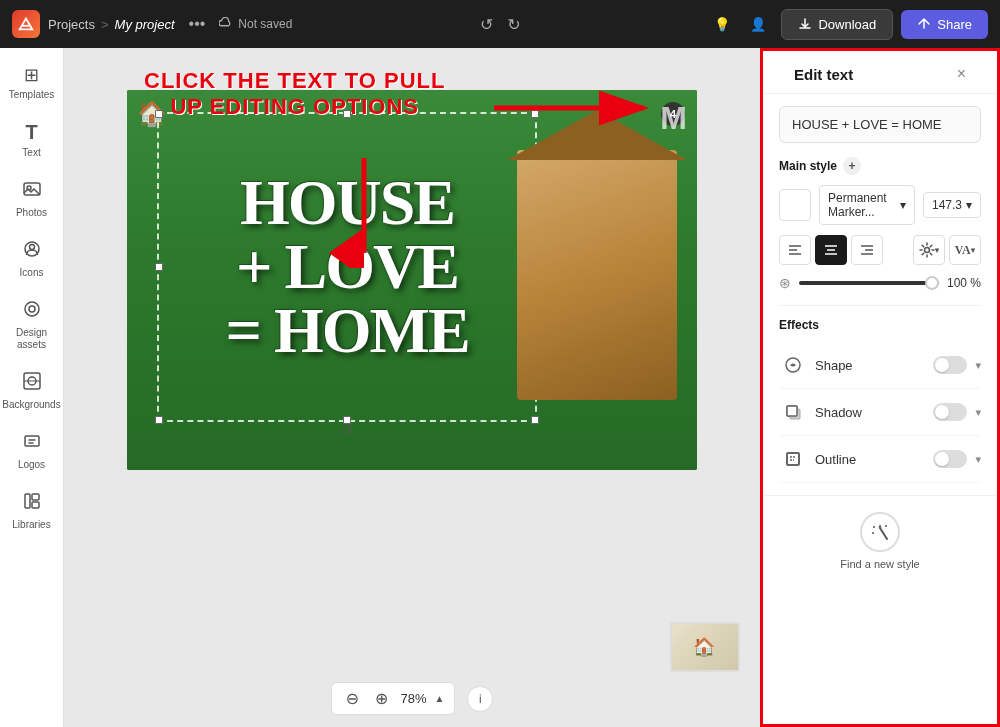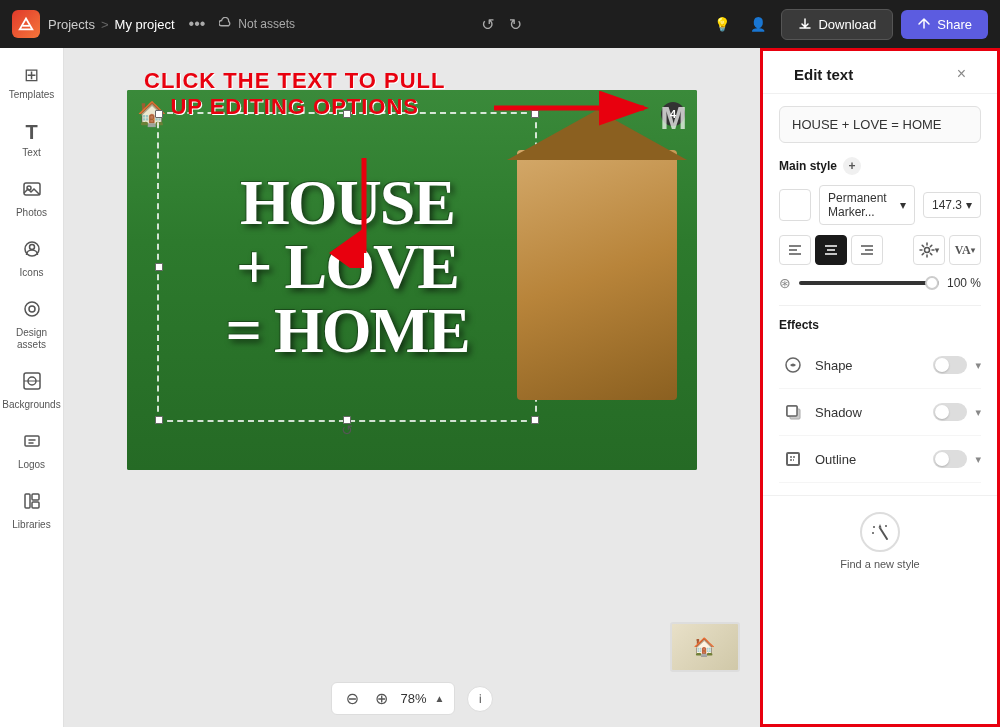--- a/index.html
+++ b/index.html
@@ -3,21 +3,21 @@
   <meta charset="utf-8">
   <style>
     * { box-sizing: border-box; margin: 0; padding: 0; }
     body { font-family: -apple-system, BlinkMacSystemFont, 'Segoe UI', sans-serif; background: #f0f0f0; width: 1000px; height: 727px; overflow: hidden; display: flex; flex-direction: column; }
 
     
     .topbar { height: 48px; background: #1e1e1e; display: flex; align-items: center; padding: 0 12px; gap: 8px; flex-shrink: 0; }
     .topbar-logo { width: 28px; height: 28px; border-radius: 6px; background: linear-gradient(135deg, #e03a2b, #f5763a); display: flex; align-items: center; justify-content: center; color: white; font-weight: bold; font-size: 14px; flex-shrink: 0; }
     .topbar-breadcrumb { display: flex; align-items: center; gap: 6px; color: #ccc; font-size: 13px; }
     .topbar-breadcrumb .separator { color: #666; }
-    .topbar-breadcrumb .current { color: #fff; }
+    .topbar-breadcrumb .current { color: #fff; font-style: italic; }
     .topbar-more { color: #aaa; font-size: 16px; cursor: pointer; padding: 2px 6px; }
     .topbar-save { display: flex; align-items: center; gap: 5px; color: #aaa; font-size: 12px; }
     .topbar-save svg { width: 14px; height: 14px; }
     .topbar-center { flex: 1; display: flex; align-items: center; justify-content: center; gap: 12px; }
     .undo-redo { display: flex; gap: 6px; }
     .undo-redo button { background: none; border: none; color: #aaa; font-size: 16px; cursor: pointer; padding: 4px; }
     .topbar-actions { display: flex; align-items: center; gap: 8px; }
     .btn-icon { background: none; border: none; color: #ccc; cursor: pointer; padding: 6px; border-radius: 4px; }
     .btn-download { background: #3a3a3a; border: 1px solid #555; color: #fff; padding: 7px 16px; border-radius: 6px; cursor: pointer; font-size: 13px; display: flex; align-items: center; gap: 6px; }
     .btn-share { background: #5c5ce0; border: none; color: #fff; padding: 7px 16px; border-radius: 6px; cursor: pointer; font-size: 13px; display: flex; align-items: center; gap: 6px; }
@@ -142,21 +142,21 @@
   <div class="topbar-breadcrumb">
     <span>Projects</span>
     <span class="separator">&gt;</span>
     <span class="current">My project</span>
   </div>
   <span class="topbar-more">•••</span>
   <div class="topbar-save">
     <svg viewBox="0 0 16 16" fill="none">
         <path d="M3 10a3 3 0 010-6 4 4 0 018 1 3 3 0 010 5H3z" stroke="#aaa" stroke-width="1.5" fill="none"></path>
       </svg>
-    <span>Not assets</span>
+    <span>Not saved</span>
   </div>
   <div class="topbar-center">
     <div class="undo-redo">
       <button class="undo-redo">↺</button>
       <button class="undo-redo">↻</button>
     </div>
   </div>
   <div class="topbar-actions">
     <button class="btn-icon">💡</button>
     <button class="btn-icon">👤</button>

